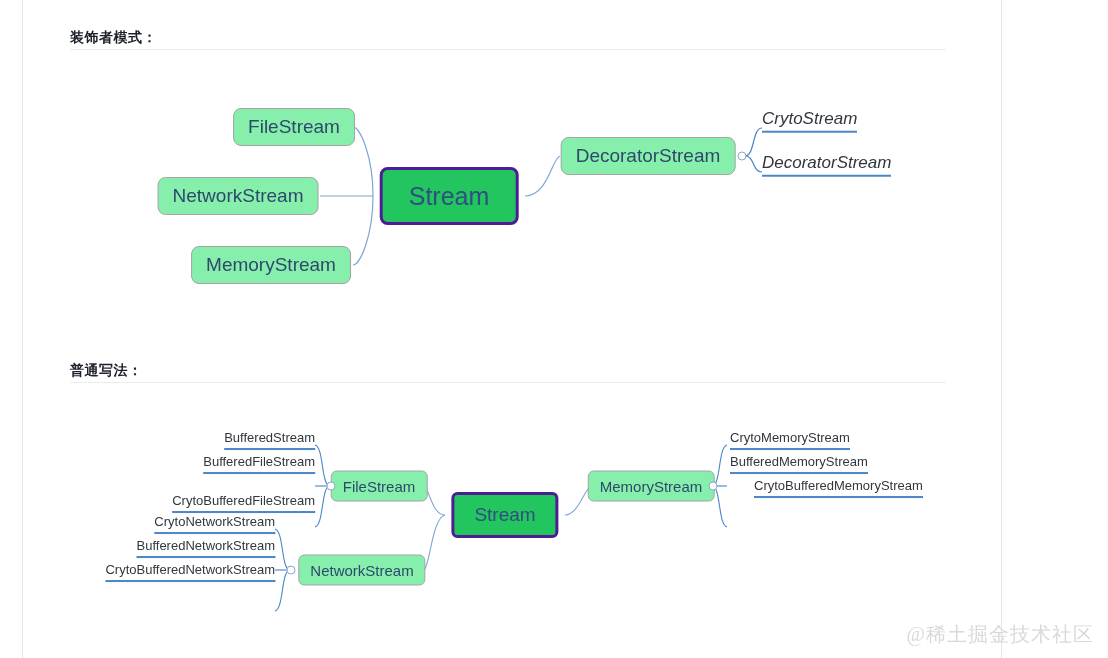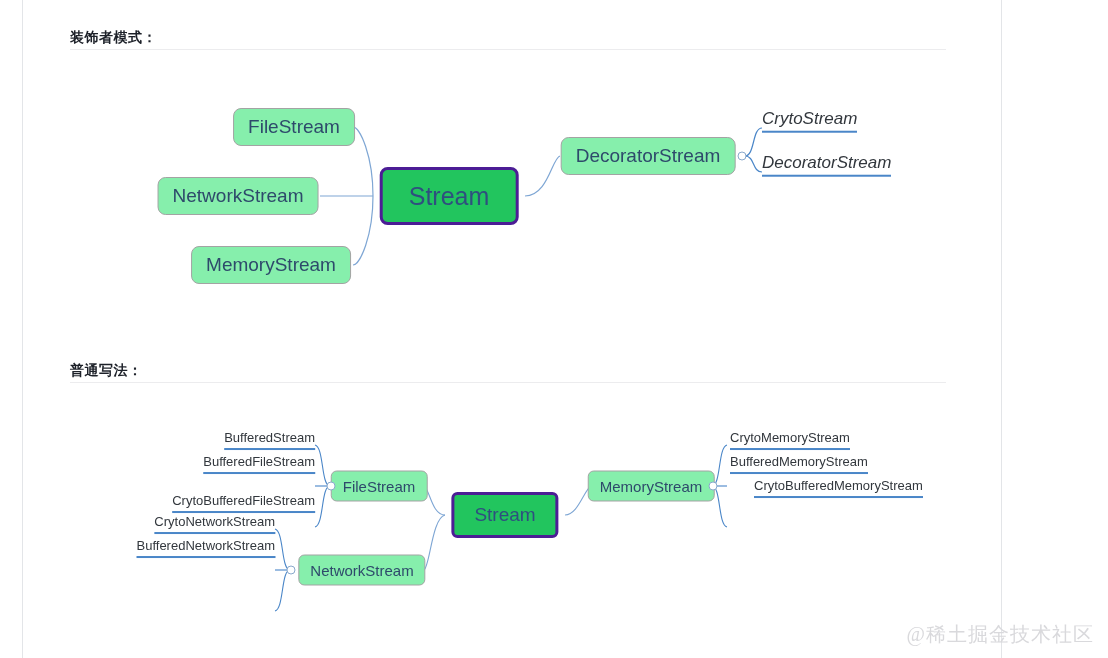--- a/index.html
+++ b/index.html
@@ -213,20 +213,24 @@
     <div class="collapse-dot" style="left:291px;top:170px;"></div>
 
     <div class="leaf anchor-right" style="left:275px;top:126px;">
       <span>CrytoNetworkStream</span>
       <span class="leaf-line"></span>
     </div>
     <div class="leaf anchor-right" style="left:275px;top:150px;">
       <span>BufferedNetworkStream</span>
       <span class="leaf-line"></span>
     </div>
+    <div class="leaf anchor-right" style="left:275px;top:174px;">
+      <span>CrytoBufferedNetworkStream</span>
+      <span class="leaf-line"></span>
+    </div>
 
     <div class="node" style="left:651px;top:86px;">MemoryStream</div>
     <div class="collapse-dot" style="left:713px;top:86px;"></div>
 
     <div class="leaf" style="left:730px;top:42px;">
       <span>CrytoMemoryStream</span>
       <span class="leaf-line"></span>
     </div>
     <div class="leaf" style="left:730px;top:66px;">
       <span>BufferedMemoryStream</span>

